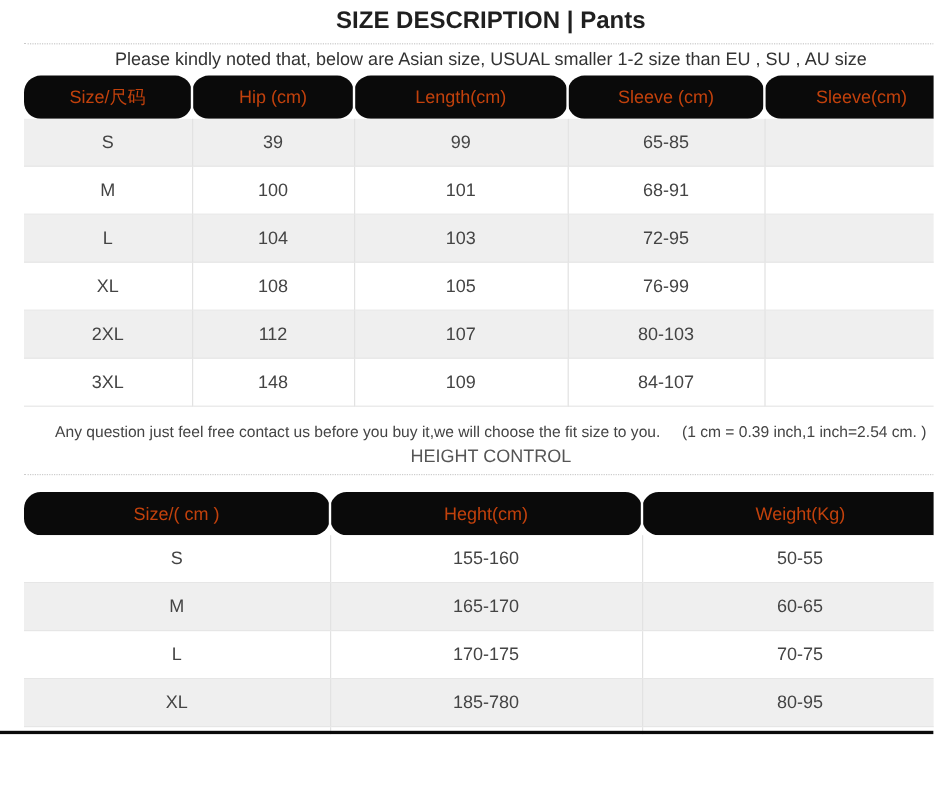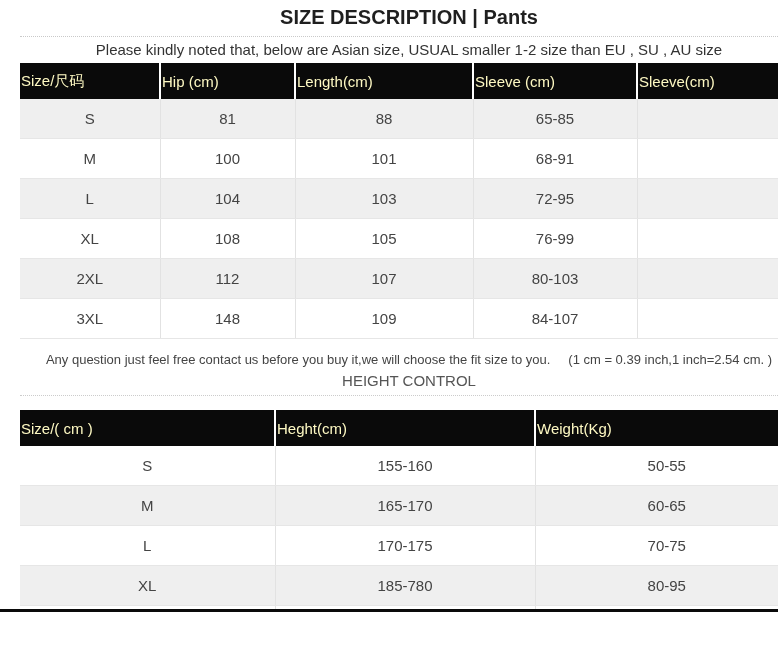--- a/index.html
+++ b/index.html
@@ -12,23 +12,24 @@
     height: 36px; line-height: 34px; text-align: center;
     font-size: 20px; font-weight: bold; color: #1f1f1f;
   }
   .notice {
     height: 26px; line-height: 26px; text-align: center;
     font-size: 15px; color: #333;
     border-top: 1px dotted #c9c9c9;
   }
   table { border-collapse: collapse; table-layout: fixed; width: 778px; }
   th {
-    background: #0a0a0a; color: #fef9c3; font-weight: normal;
-    font-size: 15px; height: 34px; text-align: left;
+    background: #0a0a0a; color: #c2410c; font-weight: normal;
+    font-size: 15px; height: 34px; text-align: center;
     border-right: 2px solid #fff;
+    border-radius: 14px;
   }
   th:last-child { border-right: none; }
   td {
     height: 37px; text-align: center; font-size: 15px; color: #444;
     border-right: 1px solid #e2e2e2; border-bottom: 1px solid #e6e6e6;
     background: #fff;
   }
   td:last-child { border-right: none; }
   
   .t1 tbody tr:nth-child(odd) td { background: #efefef; }
@@ -71,22 +72,22 @@
         <th>Size/尺码</th>
         <th>Hip (cm)</th>
         <th>Length(cm)</th>
         <th>Sleeve (cm)</th>
         <th>Sleeve(cm)</th>
       </tr>
     </thead>
     <tbody>
       <tr>
         <td>S</td>
-        <td>81</td>
-        <td>88</td>
+        <td>39</td>
+        <td>99</td>
         <td>65-85</td>
         <td></td>
       </tr>
       <tr>
         <td>M</td>
         <td>100</td>
         <td>101</td>
         <td>68-91</td>
         <td></td>
       </tr>

